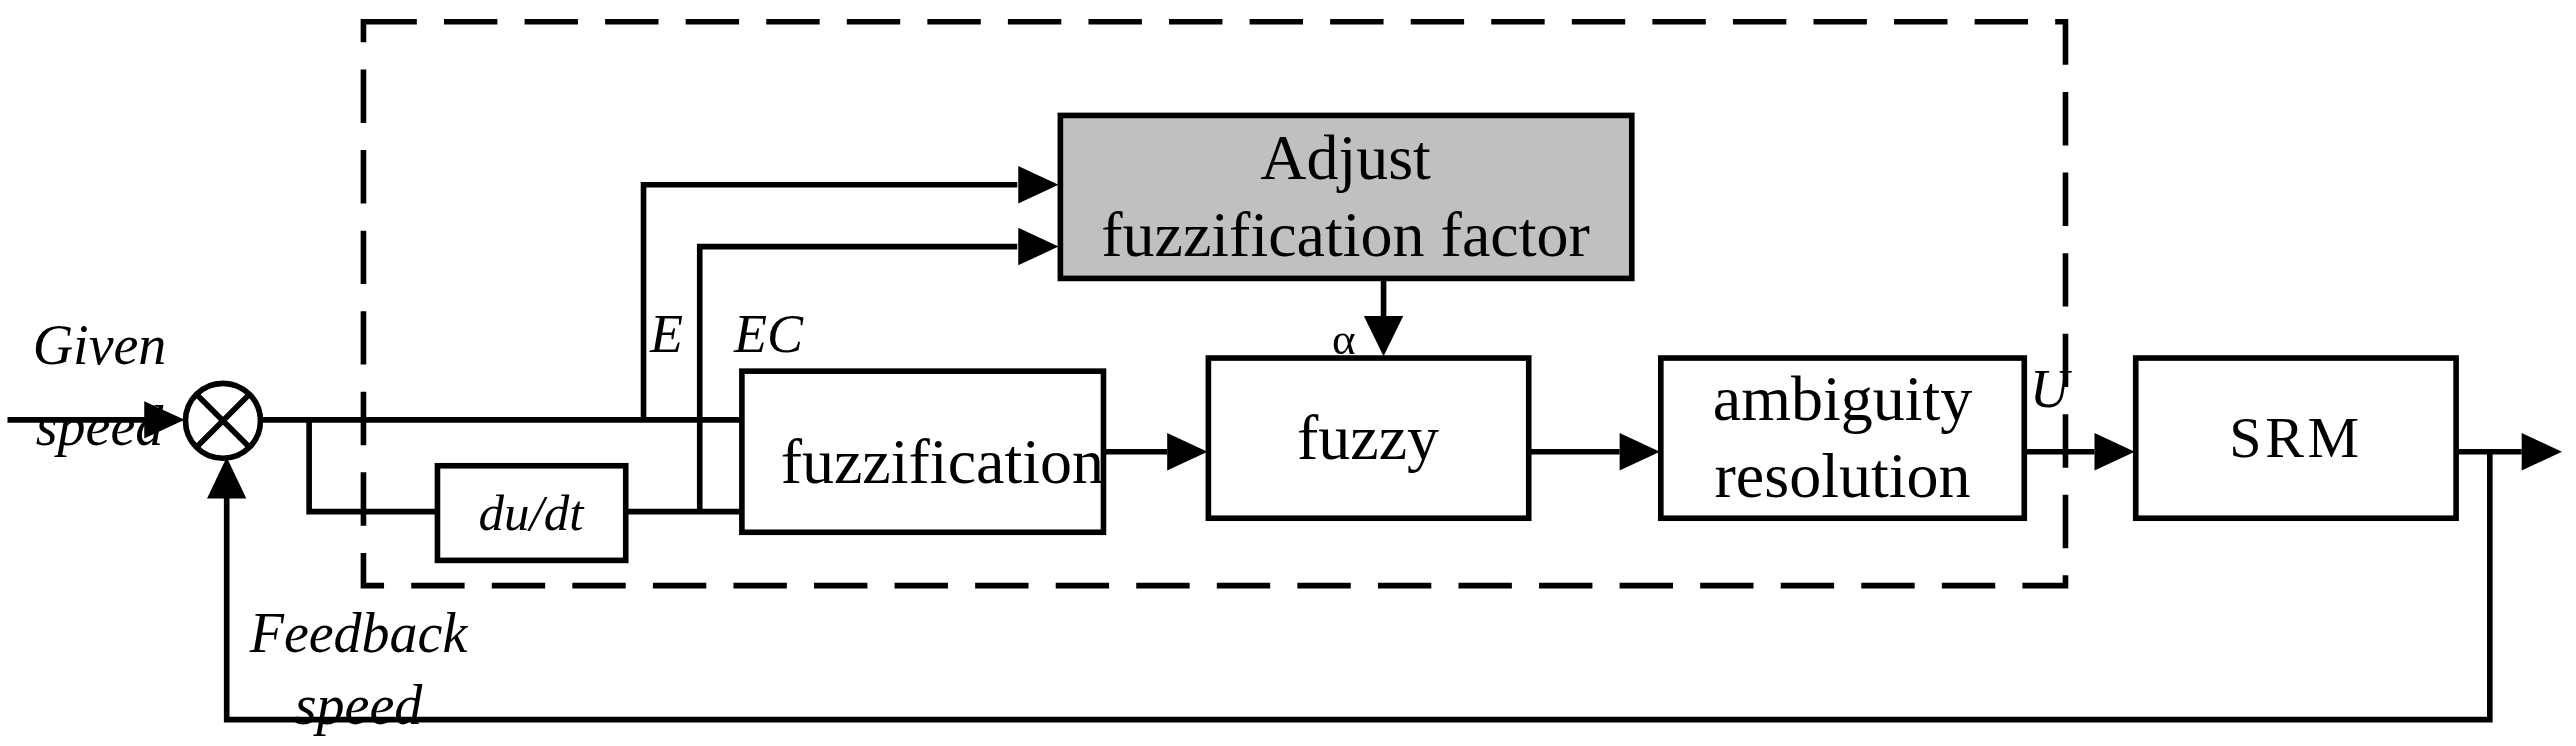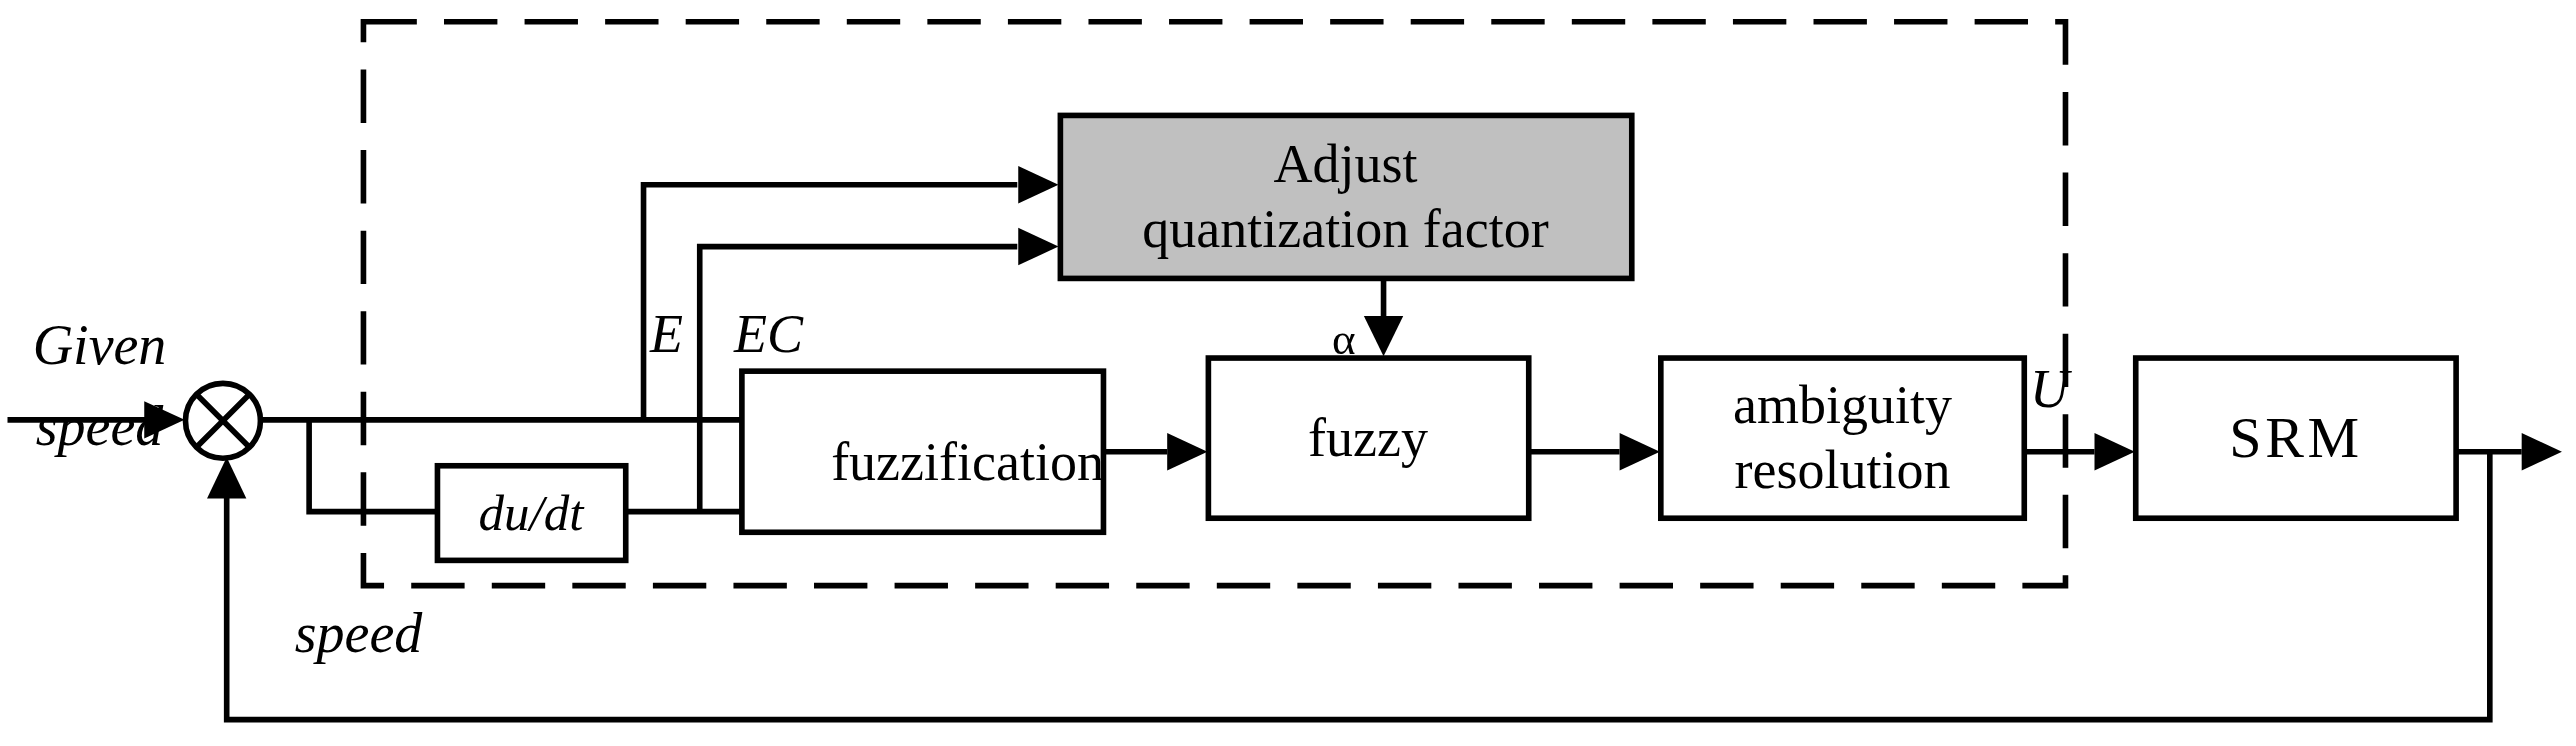--- a/index.html
+++ b/index.html
@@ -21,21 +21,21 @@
     left: 0;
     top: 0;
   }
   .block-label {
     position: absolute;
     display: flex;
     flex-direction: column;
     align-items: center;
     justify-content: center;
     text-align: center;
-    font-size: 54px;
+    font-size: 64px;
     line-height: 1.2;
     color: #000;
     pointer-events: none;
   }
   .block-label span { display: block; white-space: nowrap; }
   .srm-label { font-size: 58px; letter-spacing: 3.7px; }
   .dudt-label { font-style: italic; font-size: 51px; }
   .sig-label {
     position: absolute;
     font-style: italic;
@@ -121,21 +121,21 @@
     </g>
 
     <g>
       <circle cx="238" cy="449" r="40" fill="#ffffff" stroke="#000" stroke-width="6"></circle>
       <path d="M 209.7 420.7 L 266.3 477.3 M 266.3 420.7 L 209.7 477.3" stroke="#000" stroke-width="6" fill="none"></path>
     </g>
   </svg>
 
   <div class="block-label lbl-adjust">
     <span>Adjust</span>
-    <span>quantization factor</span>
+    <span>fuzzification factor</span>
   </div>
 
   <div class="block-label lbl-fuzzification">
     <span>fuzzification</span>
   </div>
 
   <div class="block-label lbl-fuzzy">
     <span>fuzzy</span>
   </div>
 
@@ -156,17 +156,18 @@
   <div class="sig-label ec-label">EC</div>
   <div class="alpha-label">α</div>
   <div class="sig-label u-label">U</div>
 
   <div class="io-label given-speed">
     <span>Given</span>
     <span>speed</span>
   </div>
 
   <div class="io-label feedback-speed">
+    <span>Feedback</span>
     <span>speed</span>
   </div>
 
 </div>
 
 
 </body></html>

